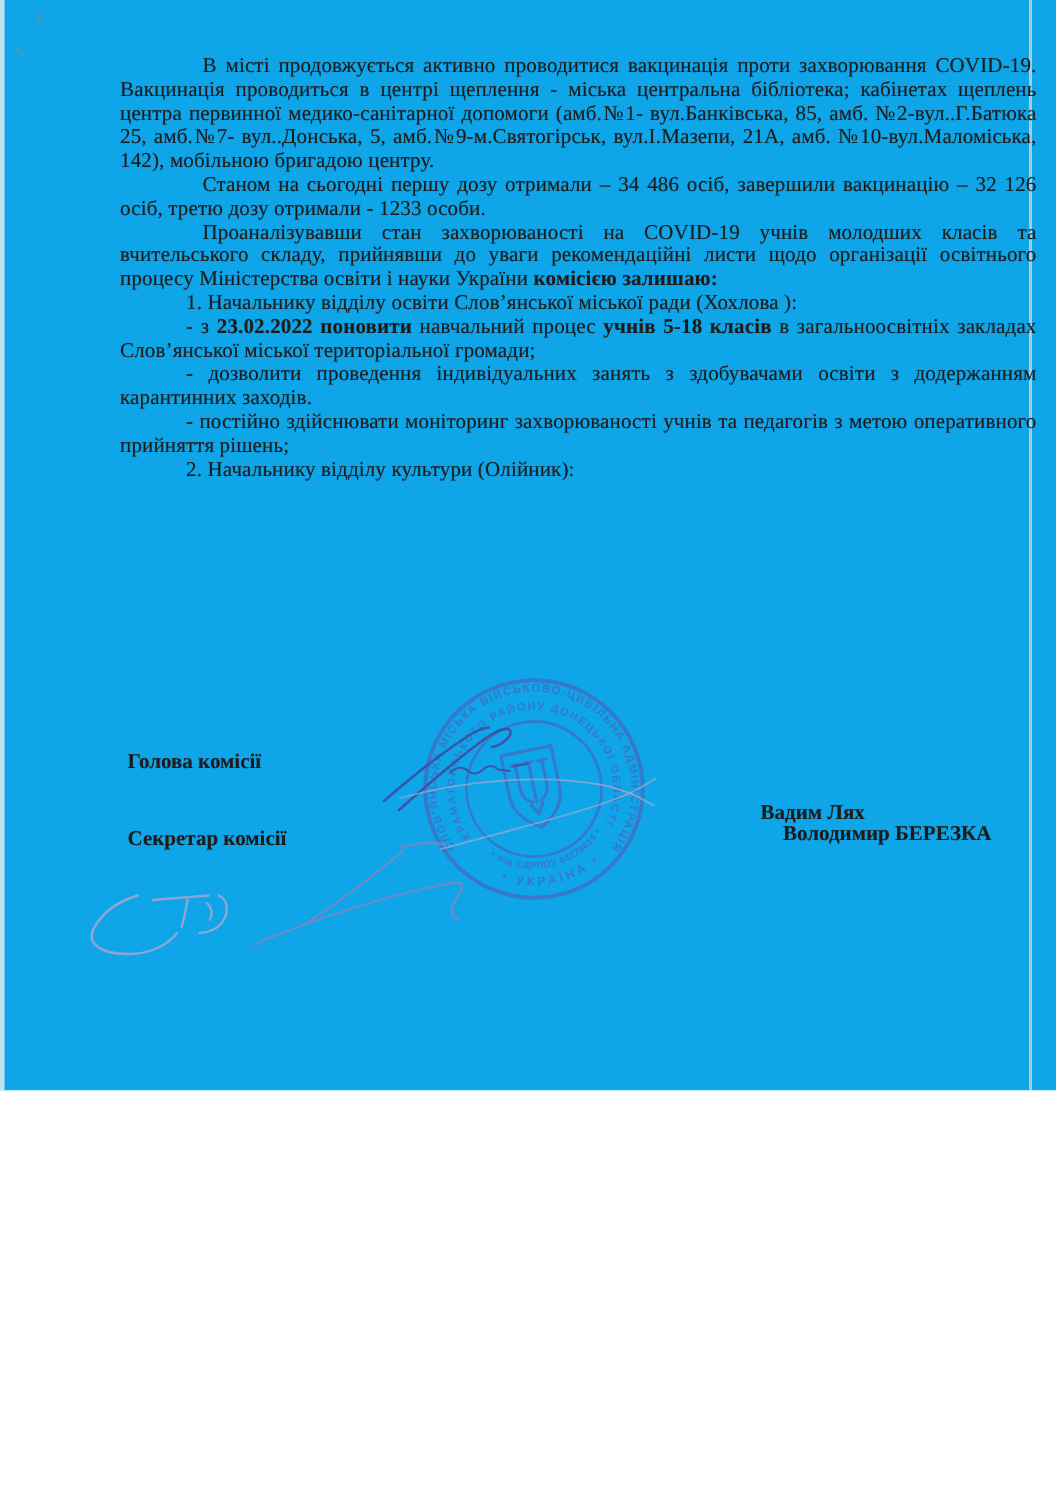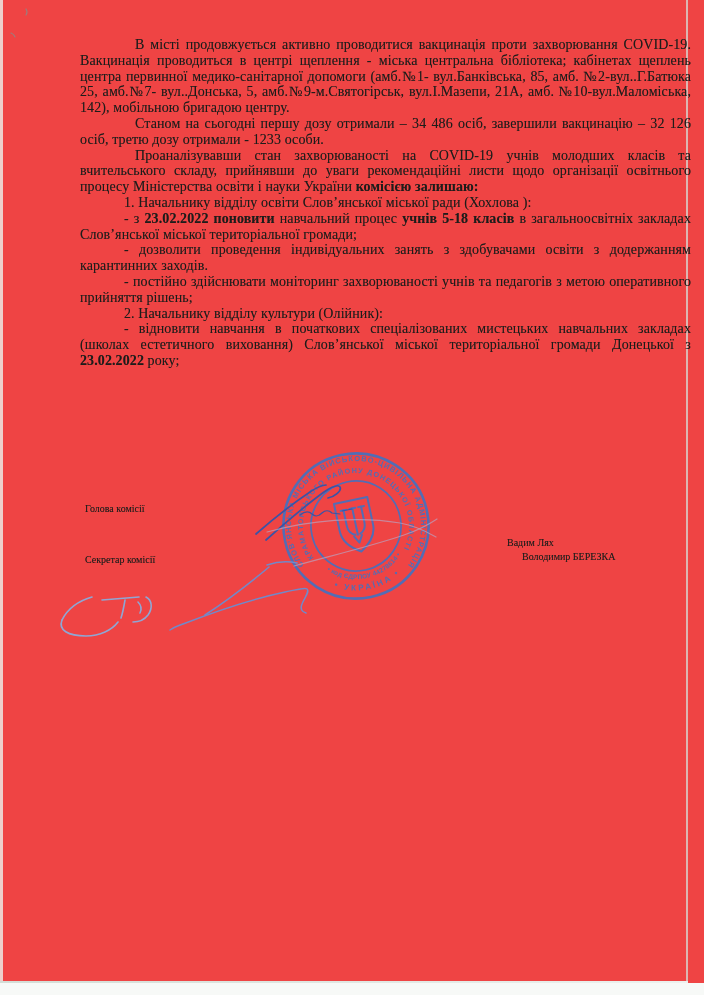--- a/index.html
+++ b/index.html
@@ -1,17 +1,17 @@
 <!DOCTYPE html>
 <html style="--color-stamp: #3d73c5; --color-ink_dark: #3a54a6; --color-ink_medium: #7289c9; --color-ink_light: #8fa6d4; --color-ink_faint: #b6a9c9; --color-text: #1d1c1a;"><head>
 <meta charset="utf-8">
 <style>
   html,body{margin:0;padding:0;background:#ffffff;}
   .page{
-    position:relative;width:704px;height:995px;background:#ef4444;overflow:hidden;
+    position:relative;width:704px;height:727px;background:#0ea5e9;overflow:hidden;
     font-family:"Liberation Serif", serif;
   }
   
   .edge-left{position:absolute;left:0;top:0;width:3px;height:995px;background:#edf3ef;opacity:.8;}
   .edge-right{position:absolute;left:686px;top:0;width:2px;height:983px;background:#d5dcd6;opacity:.75;}
   .edge-bottom{position:absolute;left:0;top:981px;width:688px;height:2px;
     background:linear-gradient(to right,#d4ddd6,#e2e8e3 55%,#edf1ee);}
   .below-bottom{position:absolute;left:0;top:983px;width:704px;height:12px;background:#f7f9f7;}
 
   
@@ -23,22 +23,23 @@
     text-shadow:0 0 .5px rgba(40,40,40,.45);
   }
   .doc-body p{margin:0;text-indent:55px;}
   .doc-body p.item{text-indent:44px;}
   .doc-body p.control{text-indent:44px;margin-top:18px;}
   .b{font-weight:bold;}
 
   
   .sig-text{
     position:absolute;color:var(--color-text,#1d1c1a);
-    font-size:10px;line-height:16px;white-space:nowrap;
+    font-size:14px;line-height:16px;white-space:nowrap;
     text-shadow:0 0 .5px rgba(40,40,40,.45);
+    font-weight:bold;
   }
   .sig-label-1{left:85px;top:501px;}
   .sig-name-1{left:507px;top:498px;margin-top:37px;}
   .sig-label-2{left:85px;top:552px;}
   .sig-name-2{left:522px;top:549px;}
 
   
   .stamp{position:absolute;left:270px;top:440px;opacity:.88;}
   .stamp .ring{fill:none;stroke:var(--color-stamp,#3d73c5);}
   .stamp .stamp-text{
@@ -77,21 +78,20 @@
 
   <div class="doc-body">
     <p><span>В місті продовжується активно проводитися вакцинація проти захворювання COVID-19. Вакцинація проводиться в центрі щеплення - міська центральна бібліотека; кабінетах щеплень центра первинної медико-санітарної допомоги (амб.№1- вул.Банківська, 85, амб. №2-вул..Г.Батюка 25, амб.№7- вул..Донська, 5, амб.№9-м.Святогірськ, вул.І.Мазепи, 21А, амб. №10-вул.Маломіська, 142), мобільною бригадою центру.</span></p>
     <p><span>Станом на сьогодні першу дозу отримали – 34 486 осіб, завершили вакцинацію – 32 126 осіб, третю дозу отримали - 1233 особи.</span></p>
     <p><span>Проаналізувавши стан захворюваності на COVID-19 учнів молодших класів та вчительського складу, прийнявши до уваги рекомендаційні листи щодо організації освітнього процесу Міністерства освіти і науки України </span><span class="b">комісією залишаю:</span></p>
     <p class="item"><span>1. Начальнику відділу освіти Слов’янської міської ради (Хохлова ):</span></p>
     <p class="item"><span>- з </span><span class="b">23.02.2022 поновити</span><span> навчальний процес </span><span class="b">учнів 5-18 класів</span><span> в загальноосвітніх закладах Слов’янської міської територіальної громади;</span></p>
     <p class="item"><span>- дозволити проведення індивідуальних занять з здобувачами освіти з додержанням карантинних заходів.</span></p>
     <p class="item"><span>- постійно здійснювати моніторинг захворюваності учнів та педагогів з метою оперативного прийняття рішень;</span></p>
     <p class="item"><span>2. Начальнику відділу культури (Олійник):</span></p>
-    <p class="item"><span>- відновити навчання в початкових спеціалізованих мистецьких навчальних закладах (школах естетичного виховання) Слов’янської міської територіальної громади Донецької з </span><span class="b">23.02.2022</span><span> року;</span></p>
   </div>
 
   <div class="sig-text sig-label-1">Голова комісії</div>
   <div class="sig-text sig-name-1">Вадим Лях</div>
   <div class="sig-text sig-label-2">Секретар комісії</div>
   <div class="sig-text sig-name-2">Володимир БЕРЕЗКА</div>
 
   <svg class="stamp" width="172" height="172" viewBox="-86 -86 172 172">
     <defs>
       <path id="arcOuterTop" d="M -58.9 27.5 A 65 65 0 1 1 35.4 54.5"></path>

